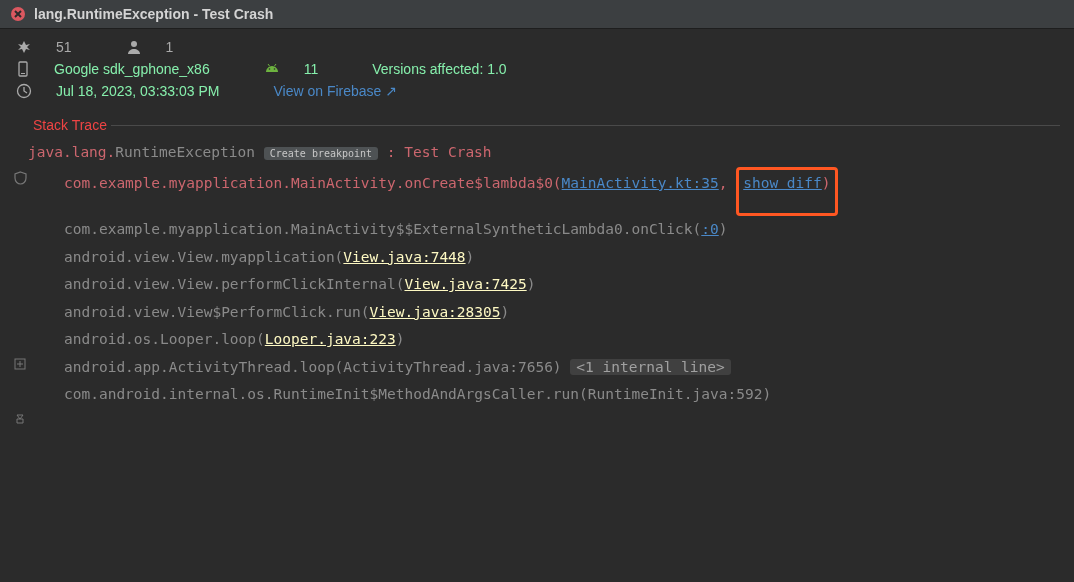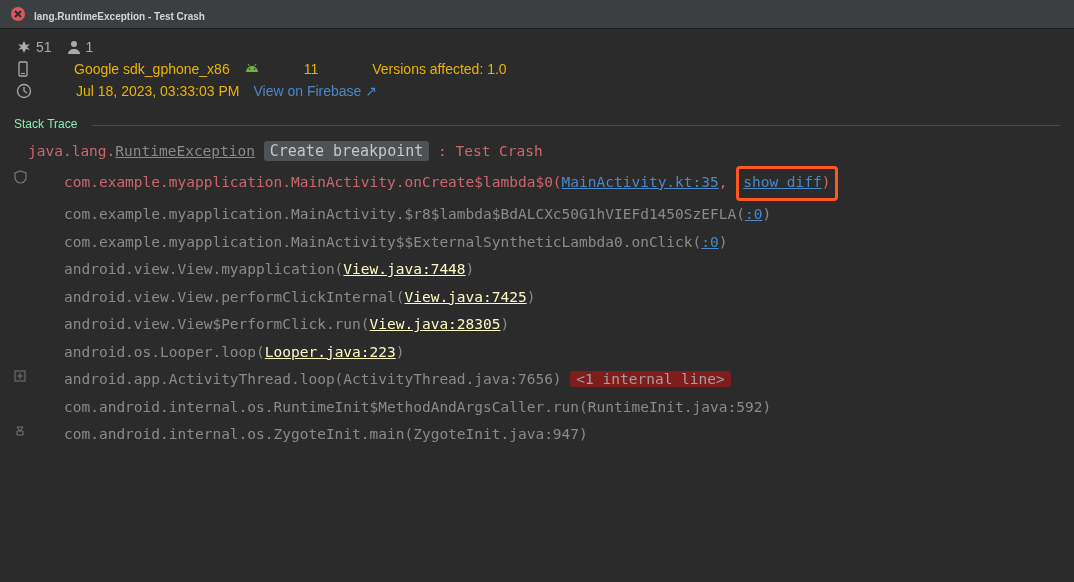--- a/index.html
+++ b/index.html
@@ -11,42 +11,43 @@
     height: 582px;
     overflow: hidden;
   }
   .header {
     background: #3c3f41;
     border-bottom: 1px solid #1e1e1e;
     padding: 6px 10px;
     display: flex;
     align-items: flex-end;
     gap: 8px;
-    font-size: 10px;
+    font-size: 14px;
     font-weight: 600;
     color: #d4d4d4;
   }
   .meta {
     padding: 10px 16px 8px 16px;
     font-size: 14px;
     color: #aaa;
   }
   .meta-row {
     display: flex;
     align-items: center;
-    gap: 4px;
+    gap: 24px;
     margin-bottom: 6px;
   }
   .meta-row .sep { width: 6px; }
   .icon-svg { display: inline-flex; align-items: center; justify-content: center; }
   .stack-label {
     padding: 4px 14px 0 14px;
-    color: #86efac;
-    font-size: 12px;
+    color: #ef4444;
+    font-size: 14px;
     position: relative;
+    margin-left: 19px;
   }
   .stack-label::after {
     content: "";
     position: absolute;
     left: 92px;
     right: 14px;
     top: 12px;
     height: 1px;
     background: #4a4a4a;
   }
@@ -65,44 +66,44 @@
   .gutter-icon {
     position: absolute;
     left: 14px;
     top: 4px;
     width: 14px;
     height: 14px;
     display: inline-flex;
   }
   .txt-red { color: #cc666e; text-align: right; }
   .txt-grey { color: #8a8a8a; }
-  .underline { text-decoration: underline; }
+  .underline { }
   .badge {
     background: #4e5254;
     color: #c7c7c7;
     padding: 1px 6px;
     border-radius: 3px;
-    font-size: 15px;
+    font-size: 10px;
   }
   .internal-badge {
-    background: #7f1d1d;
+    background: #404040;
     color: #a0a0a0;
     padding: 0 6px;
     border-radius: 3px;
   }
   a.link-blue { color: #4a88c7; text-decoration: underline; cursor: pointer; }
   a.link-src { color: #fef9c3; text-decoration: underline; cursor: pointer; }
   .highlight-box {
     border: 3px solid #ff5722;
-    padding: 0 4px 2px 4px;
+    padding: 0 4px 16px 4px;
     display: inline-block;
     border-radius: 4px;
   }
   .firebase-link { color: #4a88c7; cursor: pointer; }
-  .meta .grey { color: #eab308; margin-left: 40px; }
+  .meta .grey { color: #86efac; }
 </style>
 </head>
 <body>
 
 <div class="header">
   <span class="icon-svg">
     <svg width="16" height="16" viewBox="0 0 16 16">
         <circle cx="8" cy="8" r="7" fill="#db5860"></circle>
         <path d="M5 5l6 6M11 5l-6 6" stroke="#2b2b2b" stroke-width="2"></path>
       </svg>
@@ -164,32 +165,31 @@
 
 <div class="stack-label">Stack Trace</div>
 
 <div class="stack" id="stack">
     <div class="stack-line"><span class="txt-red">java.lang.</span><span class="txt-grey underline">RuntimeException</span> <span class="badge">Create breakpoint</span><span class="txt-red"> : Test Crash</span></div>
     <div class="stack-line indent"><span class="gutter-icon">
         <svg width="13" height="14" viewBox="0 0 13 14">
           <path d="M6.5 1L12 3v4c0 4-3 6-5.5 6S1 11 1 7V3z" fill="none" stroke="#777" stroke-width="1.2"></path>
         </svg>
       </span><span class="txt-red">com.example.myapplication.MainActivity.onCreate$lambda$0(</span><a class="link-blue">MainActivity.kt:35</a><span class="txt-red">, </span><span class="highlight-box"><a class="link-blue">show diff</a><span class="txt-red">)</span></span></div>
-    <div class="stack-line indent"><span class="txt-grey">com.example.myapplication.MainActivity.$r8$lambda$BdALCXc50G1hVIEFd1450SzEFLA(</span><a class="link-blue">:0</a><span class="txt-grey">)</span></div>
     <div class="stack-line indent"><span class="txt-grey">com.example.myapplication.MainActivity$$ExternalSyntheticLambda0.onClick(</span><a class="link-blue">:0</a><span class="txt-grey">)</span></div>
     <div class="stack-line indent"><span class="txt-grey">android.view.View.myapplication(</span><a class="link-src">View.java:7448</a><span class="txt-grey">)</span></div>
     <div class="stack-line indent"><span class="txt-grey">android.view.View.performClickInternal(</span><a class="link-src">View.java:7425</a><span class="txt-grey">)</span></div>
     <div class="stack-line indent"><span class="txt-grey">android.view.View$PerformClick.run(</span><a class="link-src">View.java:28305</a><span class="txt-grey">)</span></div>
     <div class="stack-line indent"><span class="txt-grey">android.os.Looper.loop(</span><a class="link-src">Looper.java:223</a><span class="txt-grey">)</span></div>
     <div class="stack-line indent"><span class="gutter-icon">
         <svg width="12" height="12" viewBox="0 0 12 12">
           <rect x="1" y="1" width="10" height="10" fill="none" stroke="#777" stroke-width="1"></rect>
           <line x1="3" y1="6" x2="9" y2="6" stroke="#777" stroke-width="1"></line>
           <line x1="6" y1="3" x2="6" y2="9" stroke="#777" stroke-width="1"></line>
         </svg>
       </span><span class="txt-grey">android.app.ActivityThread.loop(ActivityThread.java:7656) </span><span class="internal-badge">&lt;1 internal line&gt;</span></div>
     <div class="stack-line indent"><span class="txt-grey">com.android.internal.os.RuntimeInit$MethodAndArgsCaller.run(RuntimeInit.java:592)</span></div>
     <div class="stack-line indent"><span class="gutter-icon">
         <svg width="12" height="12" viewBox="0 0 12 12">
           <path d="M3 2h6l-3 4 3 0v4H3V6l3 0z" fill="none" stroke="#777" stroke-width="1"></path>
         </svg>
-      </span><span class="txt-grey">com.android.internal.os.ZygoteInit.main(ZygoteInit.java:947)</span></div>
+      </span></div>
   </div>
 
 </body></html>

